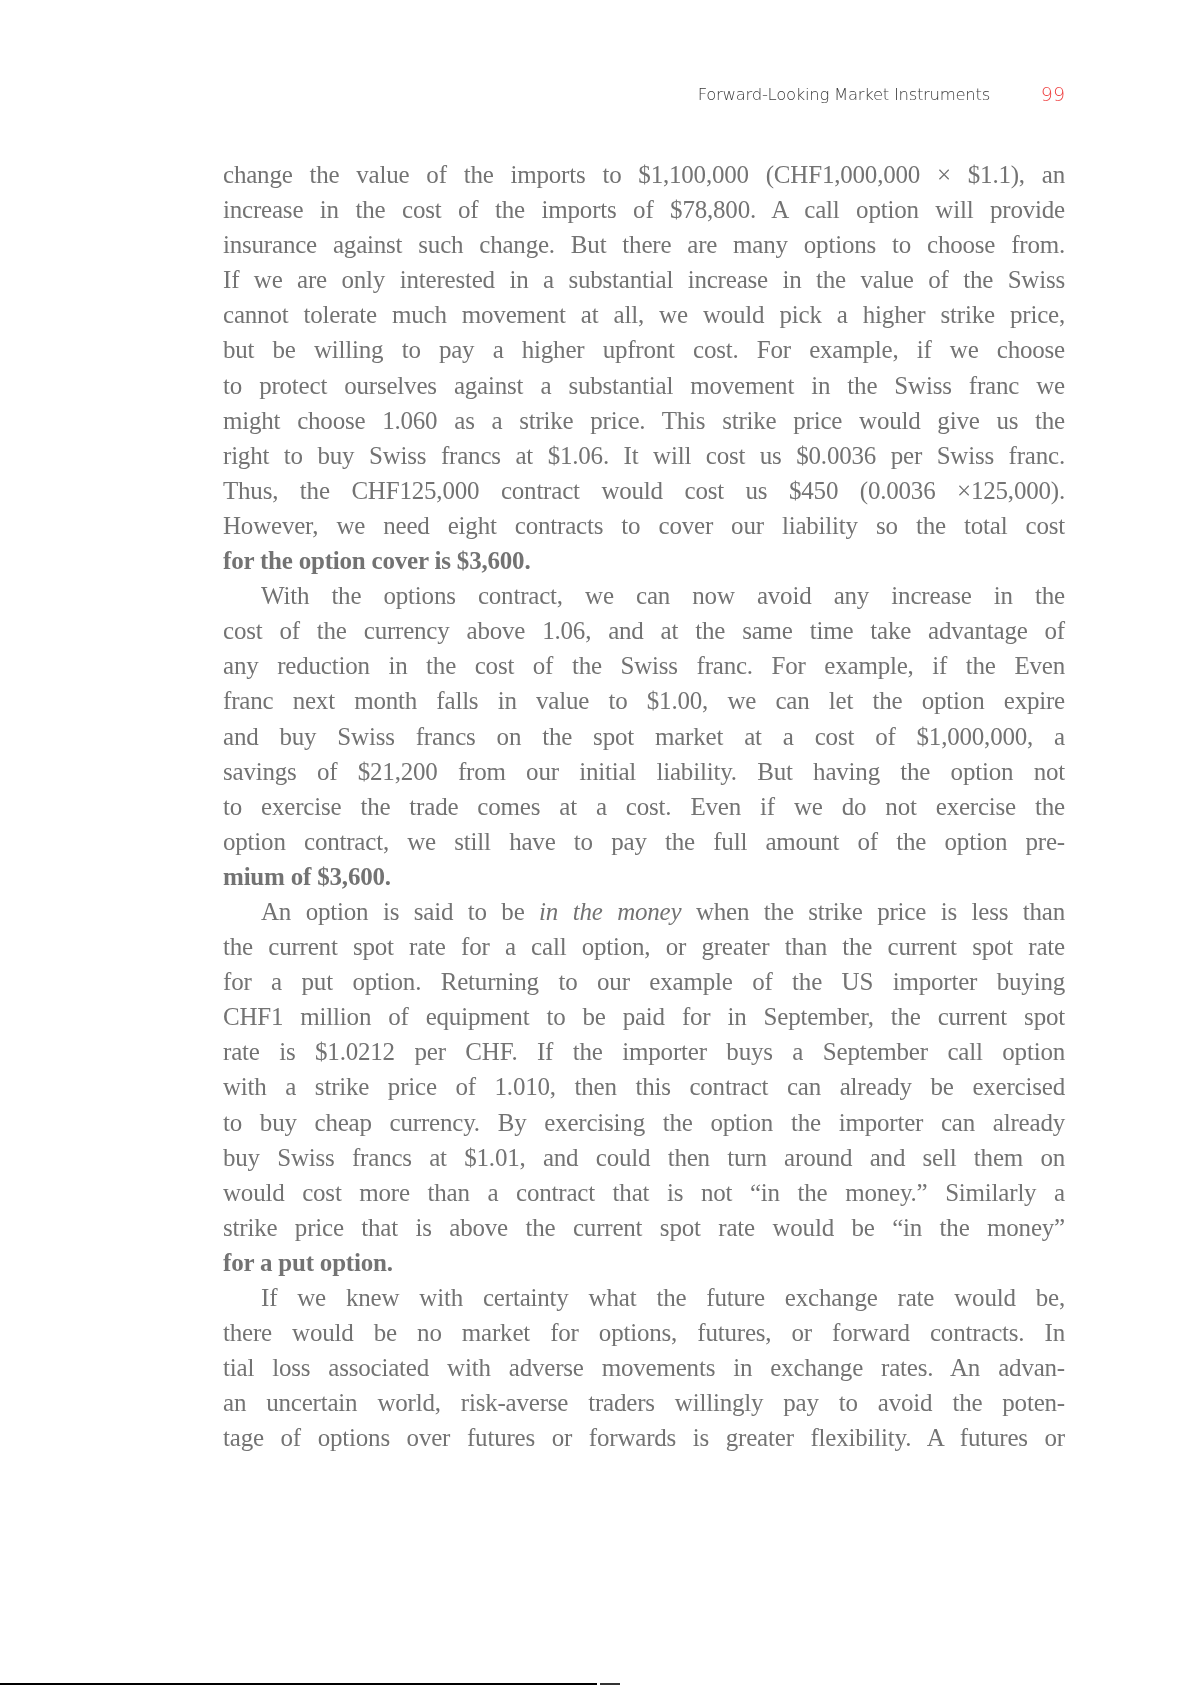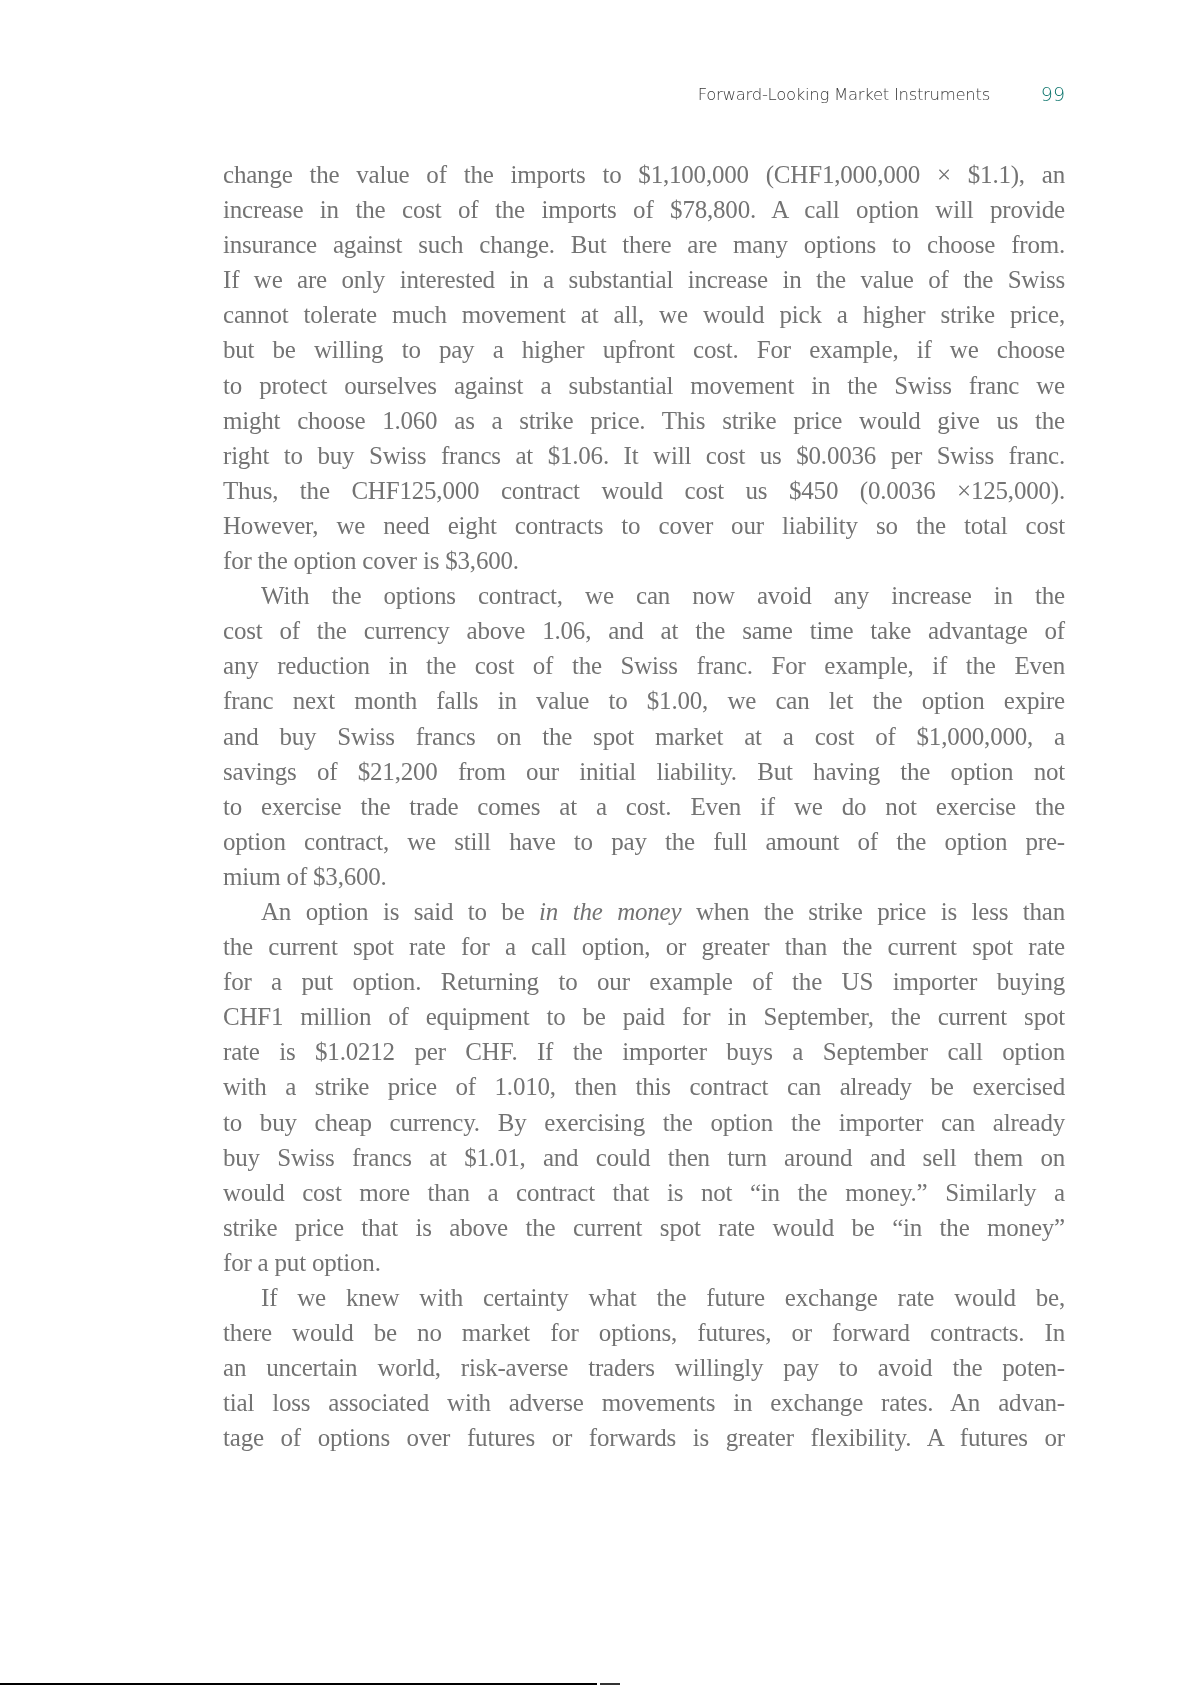--- a/index.html
+++ b/index.html
@@ -3,32 +3,32 @@
 <meta charset="utf-8">
 <style>
   html, body { margin: 0; padding: 0; background: #ffffff; }
   body { width: 1191px; height: 1685px; position: relative; overflow: hidden; }
   .running-head {
     position: absolute; top: 76px; left: 560px; width: 505px; height: 30px;
     font-family: "DejaVu Sans", sans-serif; font-size: 16.5px; color: #3a3a3a;
     font-weight: 300;
   }
   .running-head .title { position: absolute; right: 75px; top: 9px; letter-spacing: -0.3px; }
-  .running-head .page-no { position: absolute; right: 0; top: 7px; font-size: 19px; color: #0f766e; margin-left: 44px; }
+  .running-head .page-no { position: absolute; right: 0; top: 7px; font-size: 19px; color: #ef4444; margin-left: 44px; }
   .body-text {
     position: absolute; top: 157px; left: 223px; width: 842px;
     font-family: "Liberation Serif", serif; font-size: 25px; color: #737373;
     letter-spacing: -0.2px;
   }
   .line {
     display: block; height: 35.1px; line-height: 35.1px;
     text-align: justify; text-align-last: justify; white-space: nowrap;
     overflow: visible;
   }
-  .line.last { text-align-last: left; }
+  .line.last { text-align-last: left; font-weight: bold; }
   .line.indent { padding-left: 38px; }
   .line span.ital { font-style: italic; }
   .footer-rule {
     position: absolute; left: 0; top: 1683px; width: 597px; height: 2px; background: #000;
   }
   .footer-mark {
     position: absolute; left: 600px; top: 1683px; width: 20px; height: 2px; background: #333;
   }
 </style>
 </head>
@@ -78,20 +78,20 @@
     <span class="line">to buy cheap currency. By exercising the option the importer can already</span>
     <span class="line">buy Swiss francs at $1.01, and could then turn around and sell them on</span>
     <span class="line">would cost more than a contract that is not “in the money.” Similarly a</span>
     <span class="line">strike price that is above the current spot rate would be “in the money”</span>
     <span class="line last">for a put option.</span>
   </div>
 
   <div>
     <span class="line indent">If we knew with certainty what the future exchange rate would be,</span>
     <span class="line">there would be no market for options, futures, or forward contracts. In</span>
+    <span class="line">tial loss associated with adverse movements in exchange rates. An advan-</span>
     <span class="line">an uncertain world, risk-averse traders willingly pay to avoid the poten-</span>
-    <span class="line">tial loss associated with adverse movements in exchange rates. An advan-</span>
     <span class="line">tage of options over futures or forwards is greater flexibility. A futures or</span>
   </div>
 </div>
 
 <div class="footer-rule"></div>
 <div class="footer-mark"></div>
 
 </body></html>

